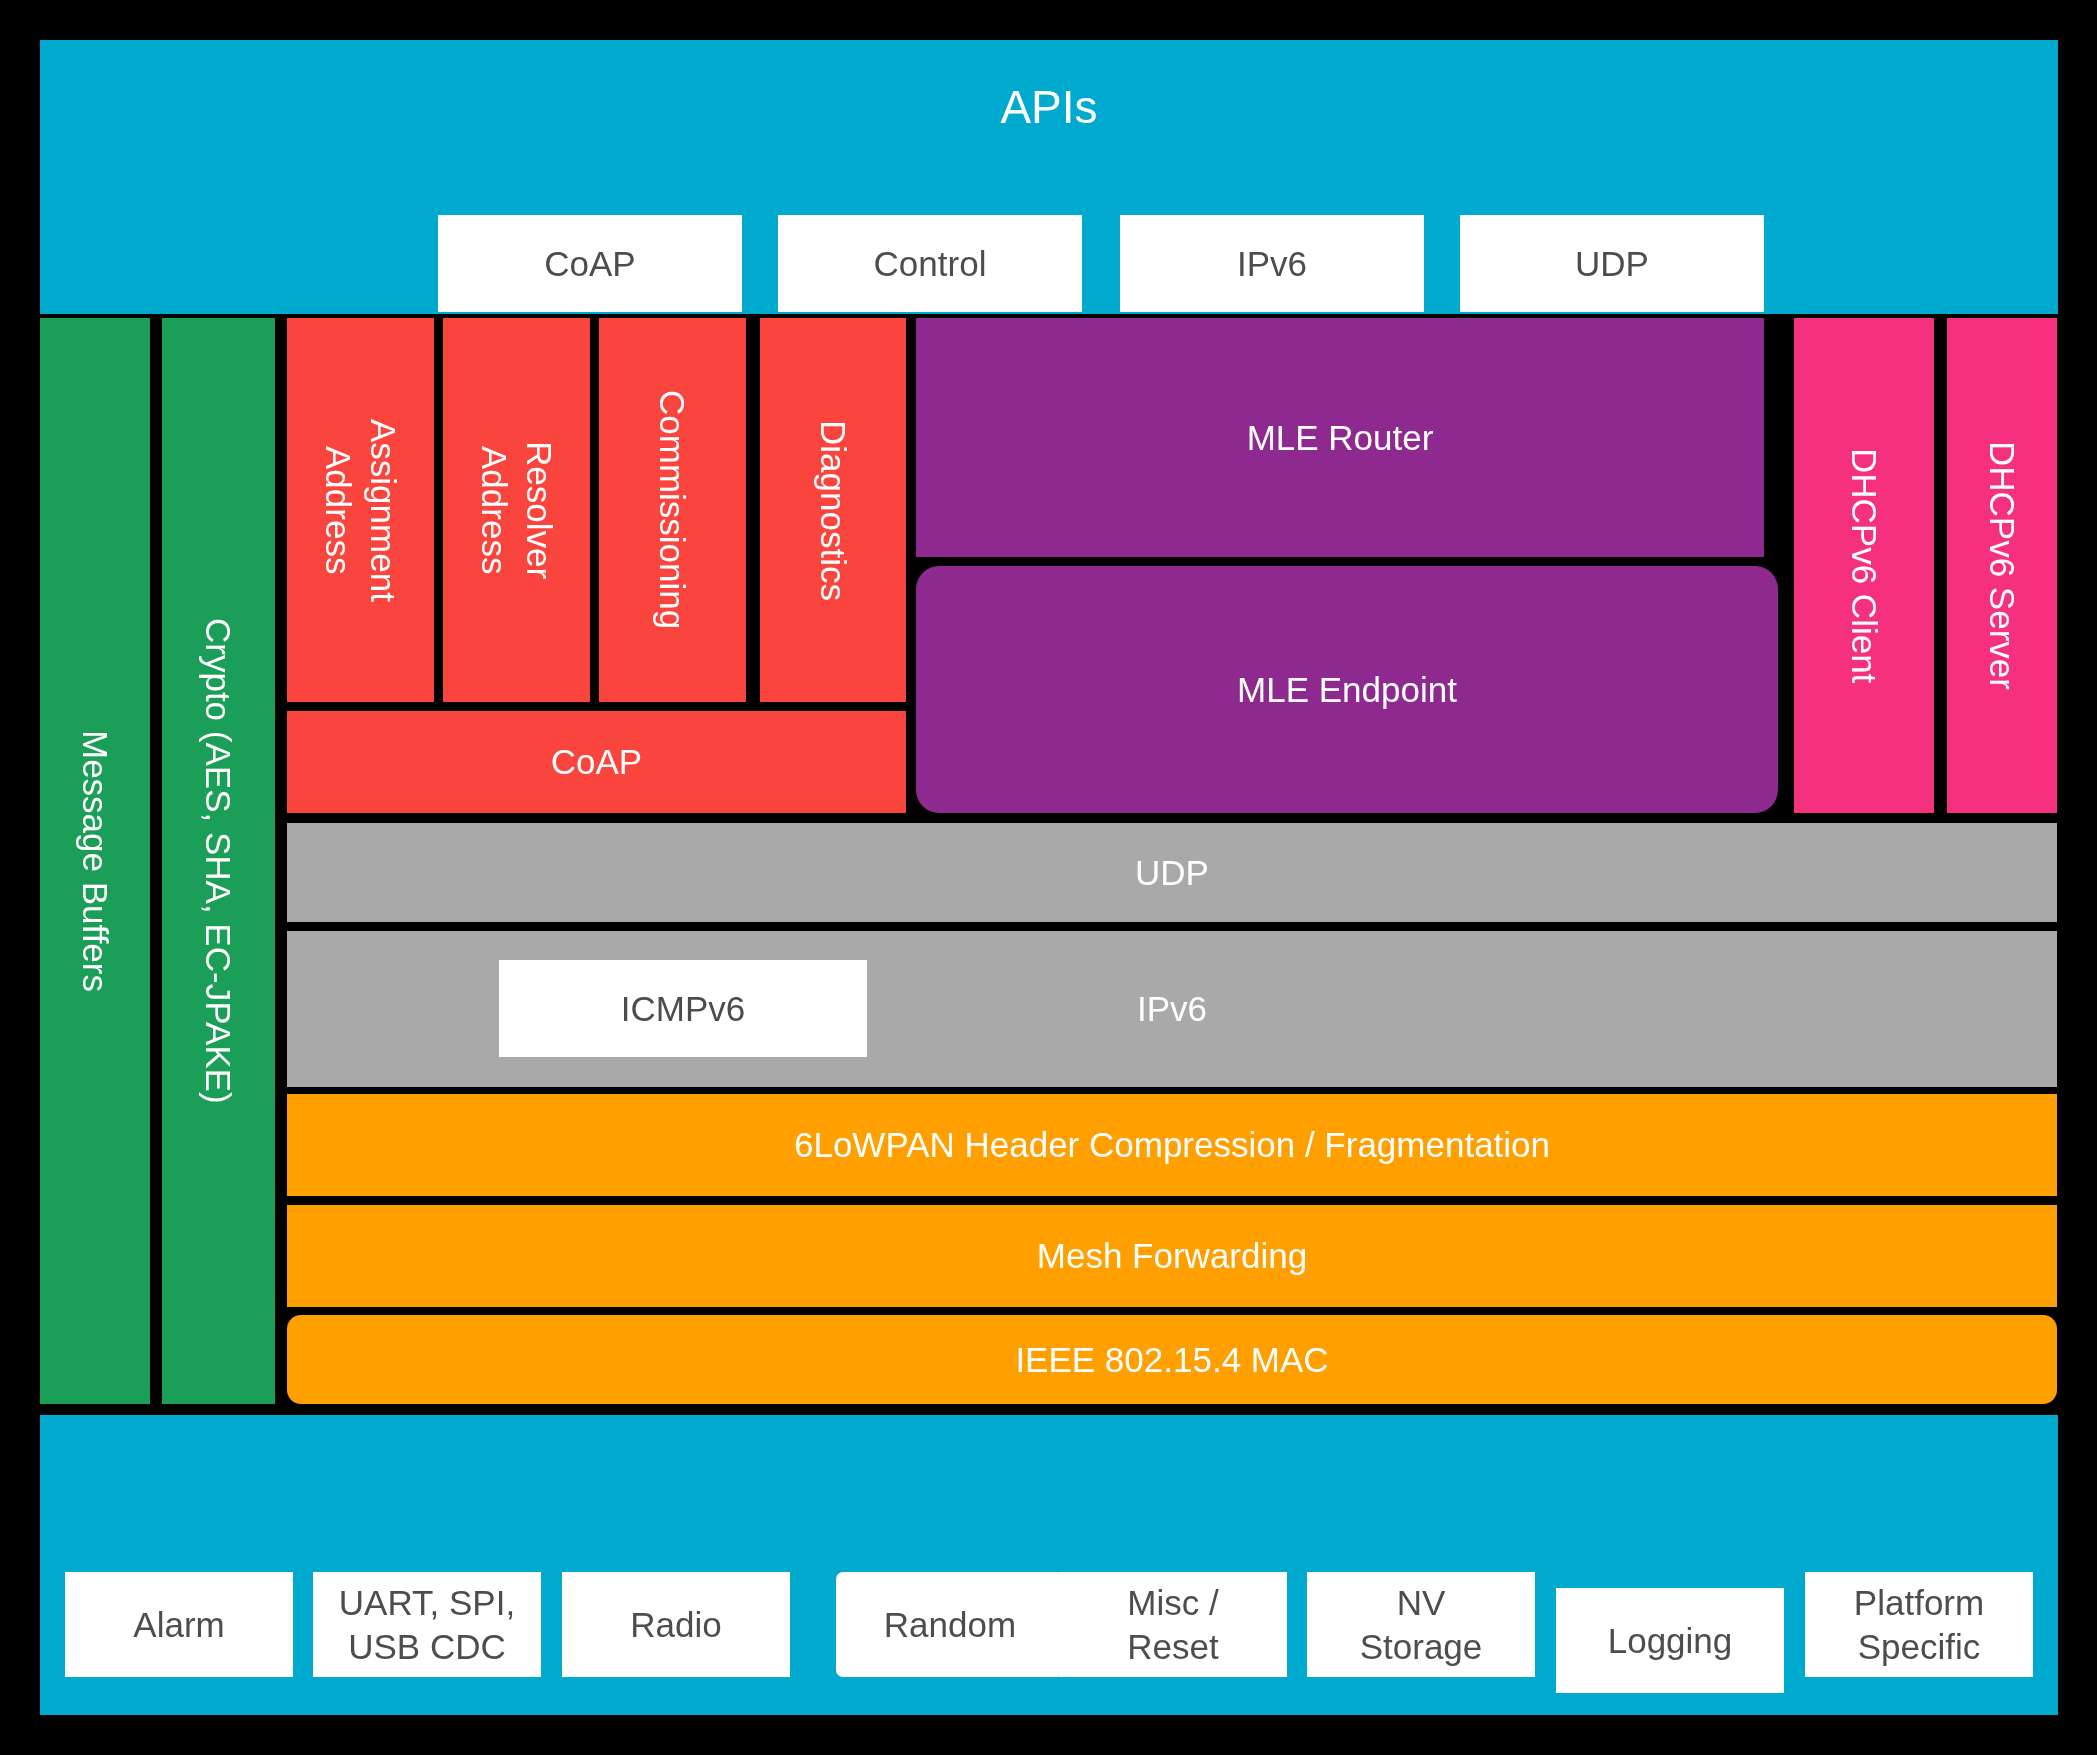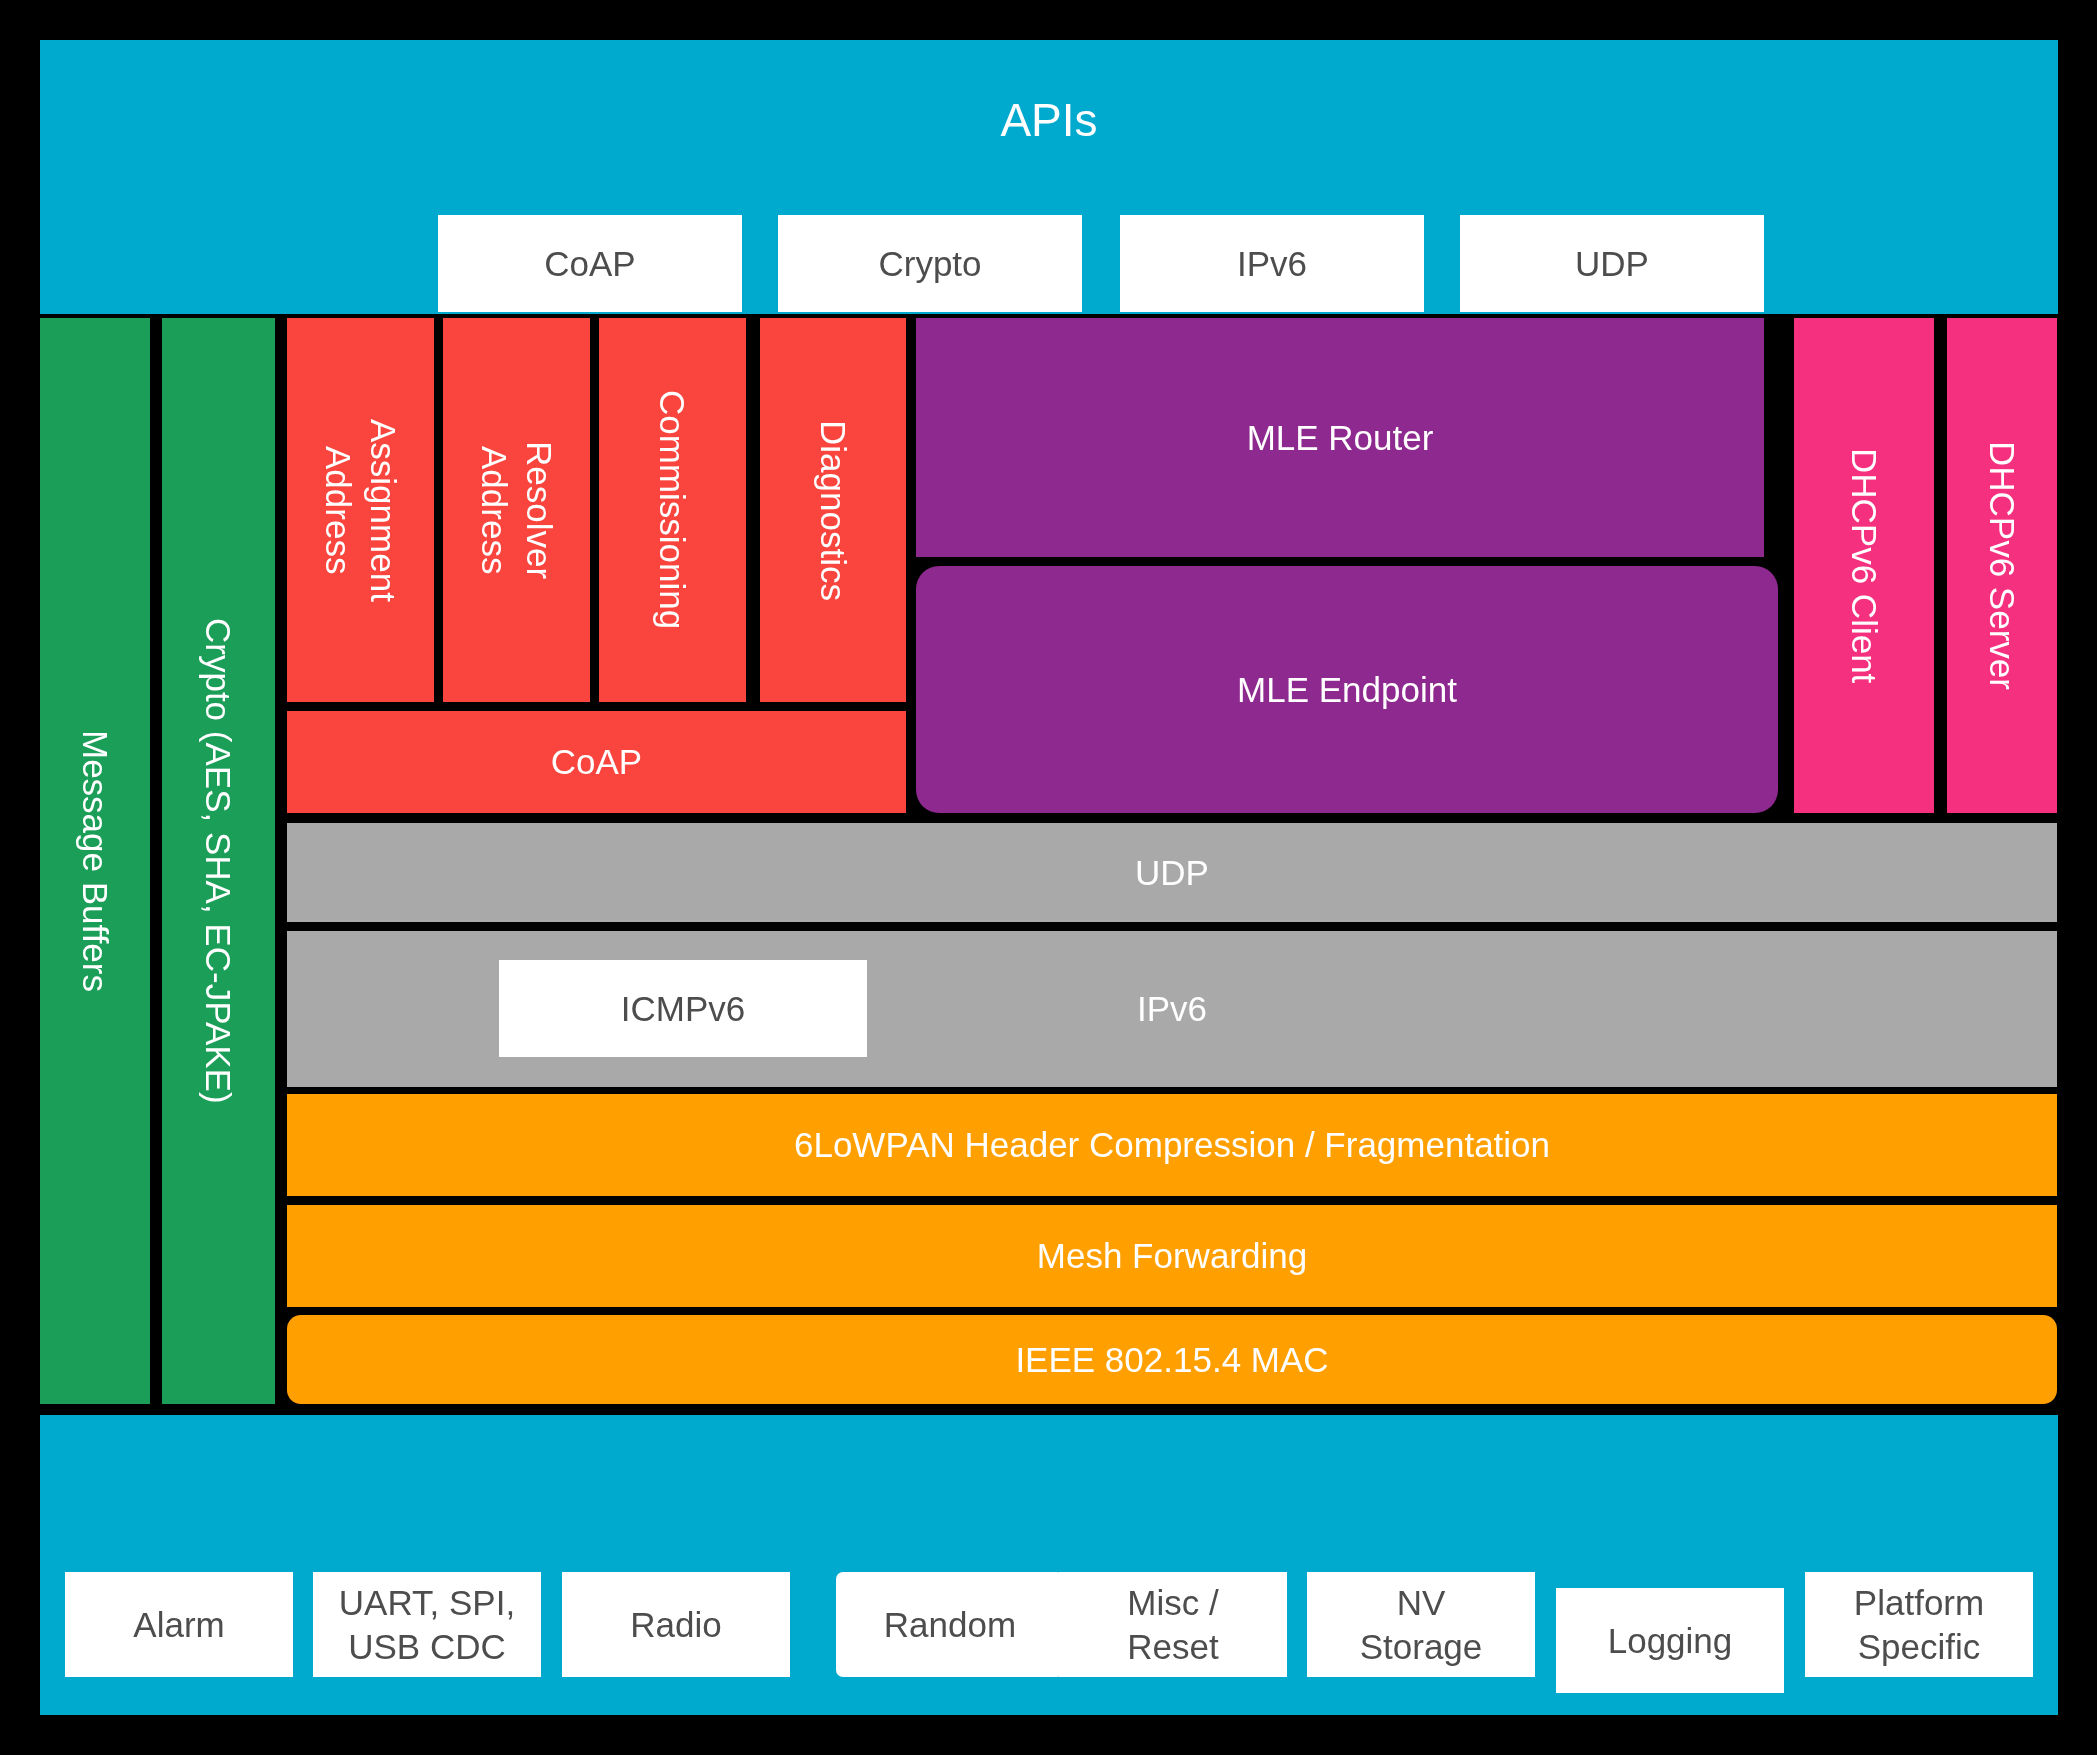--- a/index.html
+++ b/index.html
@@ -51,21 +51,21 @@
     display:block;
     font-size:35px;
     line-height:1.3;
     text-align:center;
     white-space:normal;
   }
   .vwrap{max-height:228px;}
 
   
   #band-top{left:40px;top:40px;width:2018px;height:274px;}
-  #band-top .band-title{top:53px;}
+  #band-top .band-title{top:40px;}
   .api-box{top:175px;height:97px;width:304px;}
   #api-coap{left:398px;}
   #api-control{left:738px;}
   #api-ipv6{left:1080px;}
   #api-udp{left:1420px;}
 
   
   #msg-buffers{left:40px;top:318px;width:110px;height:1086px;}
   #crypto{left:162px;top:318px;width:113px;height:1086px;}
 
@@ -116,21 +116,21 @@
 <body>
 
 <div id="stage">
 
   <div id="band-top" class="box c-band" style="display:block;">
     <div class="band-title">APIs</div>
     <div id="api-coap" class="box c-white api-box">
       <span class="label">CoAP</span>
     </div>
     <div id="api-control" class="box c-white api-box">
-      <span class="label">Crypto</span>
+      <span class="label">Control</span>
     </div>
     <div id="api-ipv6" class="box c-white api-box">
       <span class="label">IPv6</span>
     </div>
     <div id="api-udp" class="box c-white api-box">
       <span class="label">UDP</span>
     </div>
   </div>
 
   <div id="msg-buffers" class="box c-green">

